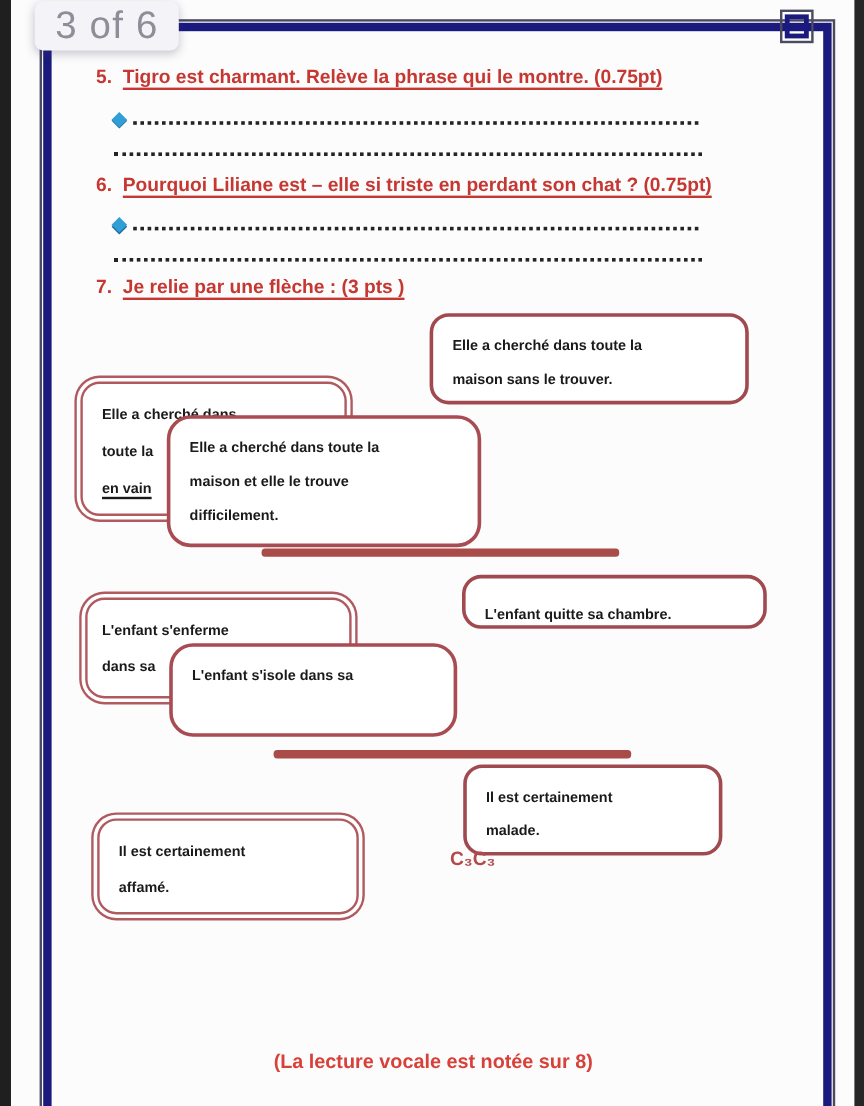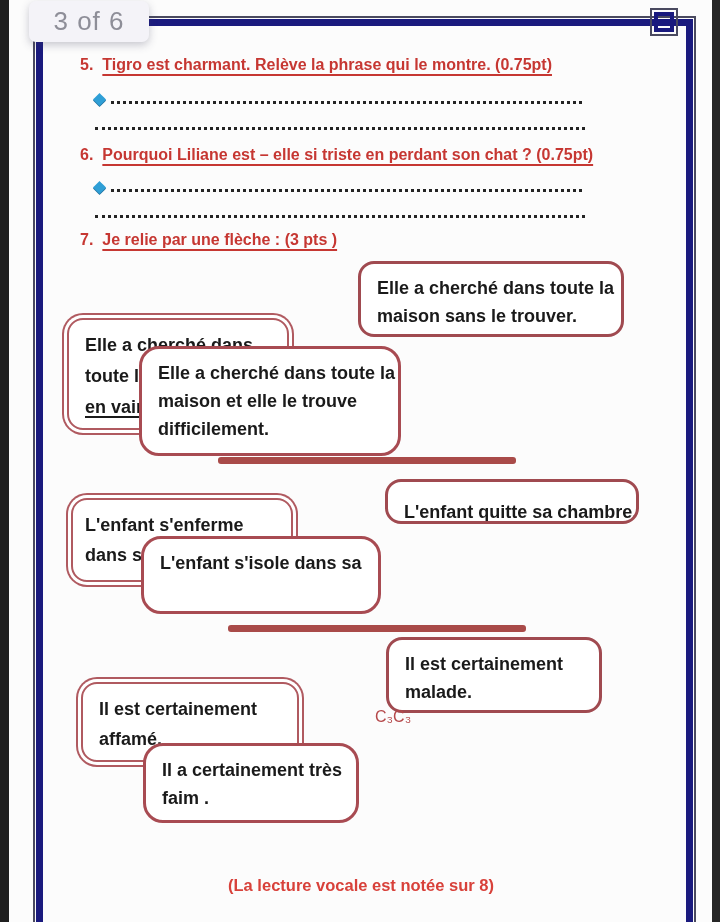--- a/index.html
+++ b/index.html
@@ -29,21 +29,21 @@
     border:2px solid #4a4a60;background:transparent;z-index:2;
   }
   .frame-corner-inner{position:absolute;inset:2px;border:4px solid #1a1a7e;}
 
   
   .page-badge{
     position:absolute;left:20px;top:1px;width:120px;height:41px;
     background:#f4f3f8;border-radius:7px;z-index:10;
     box-shadow:0 3px 8px rgba(60,60,90,.28);
     display:flex;align-items:center;justify-content:center;
-    color:#8e8e98;font-size:26px;letter-spacing:1px;
+    color:#8e8e98;font-size:32px;letter-spacing:1px;
   }
 
   
   .q{
     position:absolute;z-index:3;display:flex;gap:9px;
     color:#c63732;font-weight:bold;font-size:16px;white-space:nowrap;
   }
   .q .qtext{
     text-decoration:underline;
     text-decoration-thickness:2px;
@@ -56,35 +56,35 @@
   .dots{
     position:absolute;z-index:3;height:13px;
     border-bottom:3.5px dotted #242424;
   }
 
   
   .mbox{
     position:absolute;z-index:4;background:#fff;
     border:3px solid #a04a50;border-radius:16px;
     padding:10px 16px;box-sizing:border-box;
-    color:#1a1a1a;font-weight:bold;font-size:18px;line-height:28px;
+    color:#1a1a1a;font-weight:bold;font-size:12px;line-height:28px;
     overflow:hidden;white-space:nowrap;
   }
   .mbox.ring{
     border-width:2px;border-color:#b05a60;
     box-shadow:0 0 0 3px #fff,0 0 0 5px #b05a60;
     z-index:3;
   }
   .mbox.overlay{z-index:5;border-color:#a84b52;}
   .mbox .ul{text-decoration:underline;text-underline-offset:3px;text-decoration-thickness:2px;}
   .divider{
     position:absolute;z-index:4;height:7px;border-radius:3px;background:#a94b49;
   }
   .stamp{
-    position:absolute;z-index:4;color:#b5484a;font-weight:normal;font-size:16px;
+    position:absolute;z-index:4;color:#b5484a;font-weight:bold;font-size:16px;
   }
   .footer-note{
     position:absolute;left:0;top:876px;width:704px;text-align:center;z-index:3;
     color:#d8413a;font-weight:bold;font-size:16.5px;
   }
 </style>
 </head>
 <body>
 
 <div class="stage">
@@ -155,20 +155,16 @@
 
     <div class="mbox" style="left:377px;top:637px;width:216px;height:76px;">
       <div>Il est certainement</div>
       <div>malade.</div>
     </div>
     <div class="stamp" style="left:366px;top:708px;">C₃C₃</div>
     <div class="mbox ring" style="left:72px;top:682px;width:218px;height:80px;line-height:30px;">
       <div>Il est certainement</div>
       <div>affamé.</div>
     </div>
-    <div class="mbox overlay" style="left:134px;top:743px;width:216px;height:80px;border-radius:20px;">
-      <div>Il a certainement très</div>
-      <div>faim .</div>
-    </div>
 
     <div class="footer-note">(La lecture vocale est notée sur 8)</div>
   </div>
 </div>
 
 </body></html>

